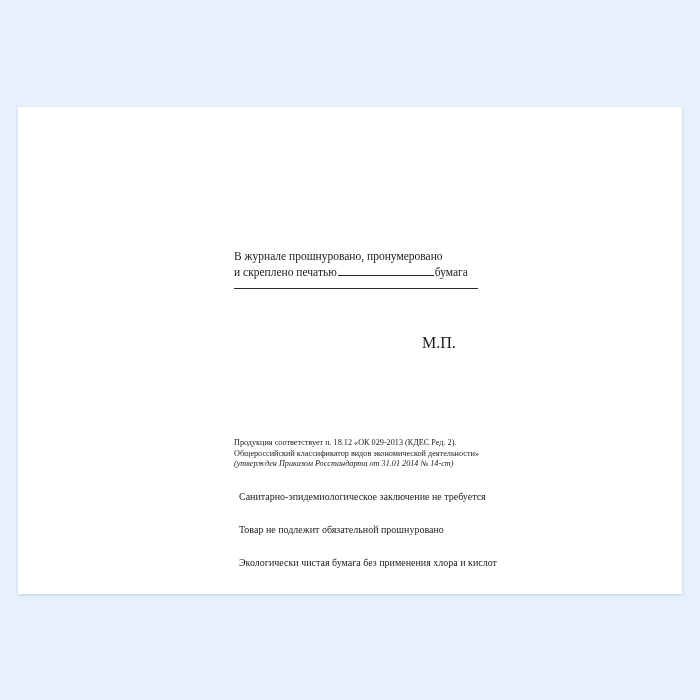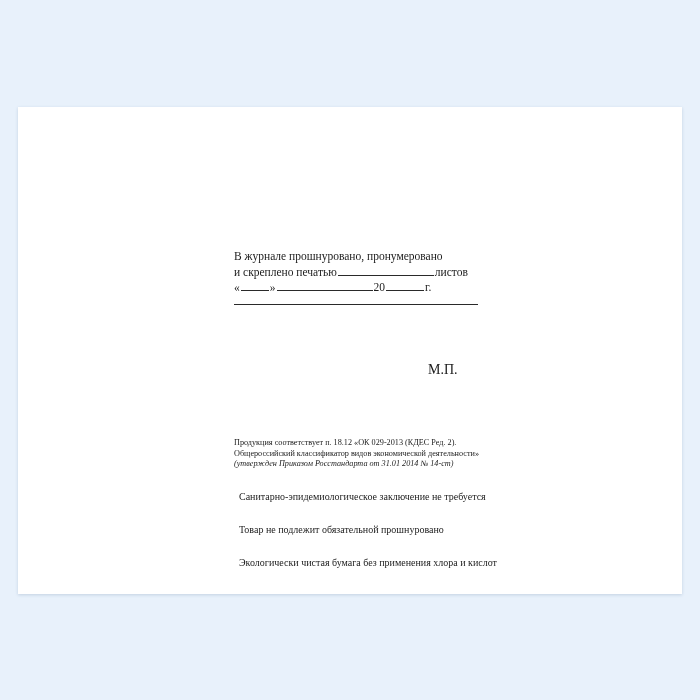--- a/index.html
+++ b/index.html
@@ -62,25 +62,24 @@
   .full-rule {
     display: block;
     border-bottom: 1px solid #2a2a2a;
     width: 244px;
     height: 5px;
     margin-top: 3px;
     margin-left: 0px;
   }
   .mp {
     position: absolute;
-    left: 210px;
+    left: 204px;
     top: 227px;
-    font-size: 14px;
+    font-size: 16px;
     color: #1b1b1b;
-    margin-top: 28px;
   }
 
   
   .legal-block {
     position: absolute;
     left: 16px;
     top: 331px;
     width: 300px;
     color: #1b1b1b;
   }
@@ -143,24 +142,21 @@
 </head>
 <body>
 
 <div class="stage">
   <div class="page">
     <div class="content">
 
       <div class="attest-block">
         <div class="attest-line">В журнале прошнуровано, пронумеровано</div>
         <div class="attest-line">
-          <span>и скреплено печатью</span><span class="rule r-long"></span><span>листов</span>
-        </div>
-        <div class="attest-line">
-          <span>«</span><span class="rule r-short"></span><span>»</span><span class="rule r-long"></span><span>20</span><span class="rule r-mid"></span><span>г.</span>
+          <span>и скреплено печатью</span><span class="rule r-long"></span><span>бумага</span>
         </div>
         <span class="full-rule"></span>
       </div>
 
       <div class="mp">М.П.</div>
 
       <div class="legal-block">
         <div class="legal-line">Продукция соответствует п. 18.12 «ОК 029-2013 (КДЕС Ред. 2).</div>
         <div class="legal-line">Общероссийский классификатор видов экономической деятельности»</div>
         <div class="legal-line italic">(утвержден Приказом Росстандарта от 31.01 2014 № 14-ст)</div>

